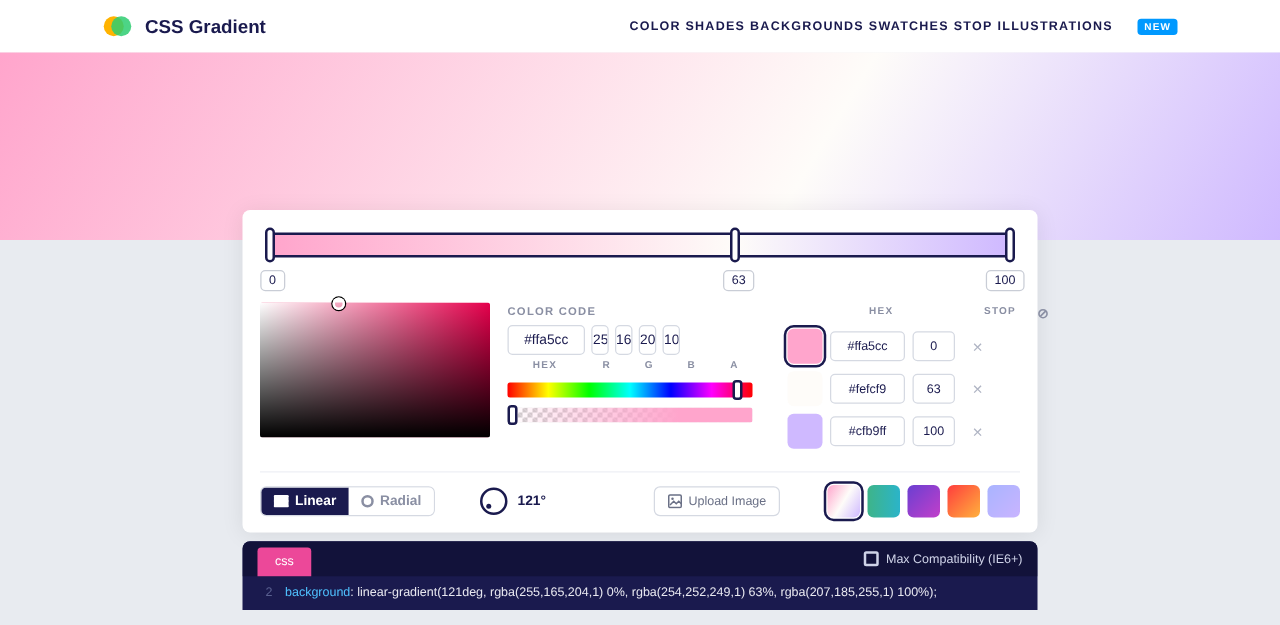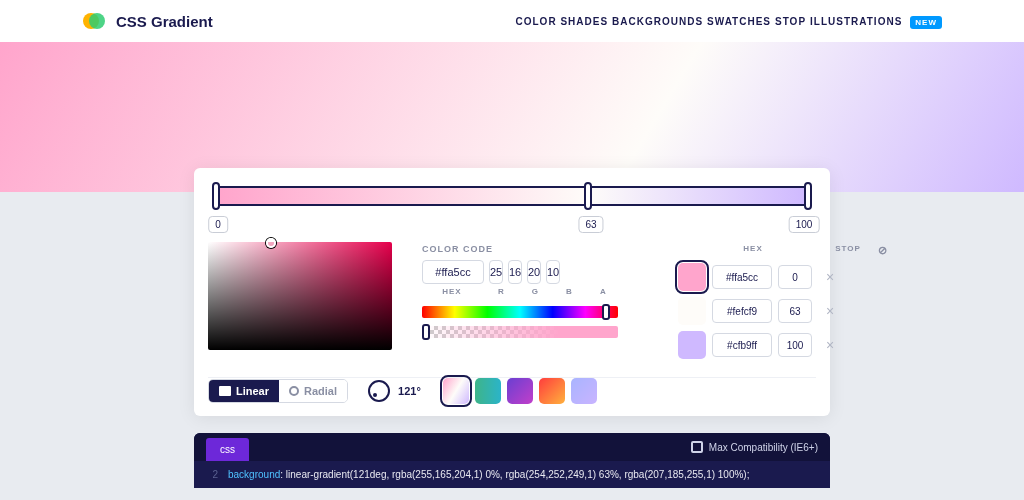--- a/index.html
+++ b/index.html
@@ -3,30 +3,30 @@
 <meta charset="utf-8">
 <style>
 * { margin: 0; padding: 0; box-sizing: border-box; font-family: -apple-system, BlinkMacSystemFont, "Segoe UI", Arial, sans-serif; }
 body { background: #f0f2f5; width: 1024px; height: 500px; overflow: hidden; }
 .header { background: #fff; height: 42px; display: flex; align-items: center; padding: 0 82px; }
 .logo-wrap { display: flex; align-items: center; gap: 10px; }
 .logo-icon { width: 24px; height: 24px; }
 .logo-text { font-weight: 700; font-size: 15px; color: #1a1a4e; }
 .nav { margin-left: auto; display: flex; gap: 4px; }
 .nav a { font-size: 10px; font-weight: 700; letter-spacing: 1px; color: #1a1a4e; text-decoration: none; }
-.nav-badge { background: #0099ff; color: #fff; font-size: 8px; font-weight: 700; padding: 2px 5px; border-radius: 3px; margin-left: 8px; }
+.nav-badge { background: #0099ff; color: #fff; font-size: 8px; font-weight: 700; padding: 2px 5px; border-radius: 3px; margin-left: 20px; }
 .hero { height: 150px; background: linear-gradient(121deg, rgba(255,165,204,1) 0%, rgba(254,252,249,1) 63%, rgba(207,185,255,1) 100%); }
 .hero-below { height: 308px; background: #e8ebf0; }
 .panel { position: absolute; left: 194px; top: 168px; width: 636px; background: #fff; border-radius: 6px; box-shadow: 0 2px 18px rgba(0,0,0,0.08); padding: 14px 14px 12px; }
 .grad-bar-wrap { position: relative; height: 28px; margin-bottom: 6px; }
 .grad-bar { position: absolute; left: 8px; right: 8px; top: 4px; height: 20px; border: 2px solid #1a1a4e; border-radius: 2px; background: linear-gradient(90deg, #ffa5cc 0%, #fefcf9 63%, #cfb9ff 100%); }
 .grad-handle { position: absolute; top: 0; width: 8px; height: 28px; border: 2px solid #1a1a4e; border-radius: 4px; background: #fff; cursor: pointer; }
 .stop-labels { position: relative; height: 18px; margin-bottom: 8px; }
 .stop-label { position: absolute; font-size: 10px; color: #1a1a4e; border: 1px solid #c9cdd6; border-radius: 4px; padding: 2px 6px; background: #fff; transform: translateX(-50%); }
-.mid-row { display: flex; gap: 30px; }
+.mid-row { display: flex; gap: 14px; }
 .picker-col { width: 184px; }
 .sat-box { width: 184px; height: 108px; position: relative; border-radius: 2px; background: linear-gradient(to top, #000, rgba(0,0,0,0)), linear-gradient(to right, #fff, rgba(255,255,255,0)), #e6004c; }
 .sat-cursor { position: absolute; width: 10px; height: 10px; border: 2px solid #fff; border-radius: 50%; box-shadow: 0 0 0 1px #000; top: -4px; left: 58px; }
 .code-col { width: 196px; padding-top: 2px; }
 .code-title { font-size: 9px; font-weight: 700; letter-spacing: 1px; color: #8a8fa3; margin-bottom: 6px; }
 .code-inputs { display: flex; gap: 5px; margin-bottom: 3px; }
 .code-in { border: 1px solid #d5d9e2; border-radius: 4px; text-align: center; font-size: 11px; color: #1a1a4e; height: 24px; }
 .hex-in { width: 62px; }
 .rgba-in { width: 14px; }
 .code-labels { display: flex; gap: 5px; margin-bottom: 10px; }
@@ -43,38 +43,38 @@
 .sh-sw { width: 40px; }
 .sh-hex { width: 70px; text-align: center; }
 .sh-stop { width: 40px; text-align: center; margin-left: 40px; }
 .sh-del { width: 30px; text-align: center; font-size: 11px; }
 .stop-row { display: flex; align-items: center; gap: 6px; margin-bottom: 6px; }
 .stop-sw { width: 28px; height: 28px; border-radius: 5px; }
 .stop-sw.active { outline: 2px solid #1a1a4e; outline-offset: 1px; }
 .stop-hex { width: 60px; height: 24px; border: 1px solid #d5d9e2; border-radius: 4px; text-align: center; font-size: 10px; color: #1a1a4e; }
 .stop-pos { width: 34px; height: 24px; border: 1px solid #d5d9e2; border-radius: 4px; text-align: center; font-size: 10px; color: #1a1a4e; }
 .stop-del { width: 24px; text-align: center; color: #b0b5c4; font-size: 14px; cursor: pointer; }
-.bottom-row { display: flex; align-items: center; gap: 10px; margin-top: 12px; border-top: 1px solid #eef0f5; }
+.bottom-row { display: flex; align-items: center; gap: 26px; margin-top: 12px; border-top: 1px solid #eef0f5; padding-top: 10px; }
 .type-toggle { display: flex; border: 1px solid #d5d9e2; border-radius: 5px; overflow: hidden; }
 .type-btn { display: flex; align-items: center; gap: 5px; padding: 5px 10px; font-size: 11px; font-weight: 600; color: #8a8fa3; background: #fff; border: none; cursor: pointer; }
 .type-btn.active { background: #1a1a4e; color: #fff; }
 .type-ic { display: inline-block; width: 12px; height: 10px; }
 .linear-ic { background: repeating-linear-gradient(#fff, #fff 2px, transparent 2px, transparent 4px); background-color: currentColor; border-radius: 1px; }
 .radial-ic { border: 2px solid currentColor; border-radius: 50%; width: 10px; height: 10px; }
 .angle-wrap { display: flex; align-items: center; gap: 8px; margin-left: 10px; }
 .angle-dial { width: 22px; height: 22px; border: 2px solid #1a1a4e; border-radius: 50%; position: relative; }
 .angle-dot { position: absolute; width: 4px; height: 4px; background: #1a1a4e; border-radius: 50%; top: 11px; left: 3px; }
 .angle-val { font-size: 11px; color: #1a1a4e; font-weight: 600; }
 .upload-btn { margin-left: auto; border: 1px solid #d5d9e2; border-radius: 5px; padding: 5px 10px; font-size: 10px; color: #6a7086; background: #fff; cursor: pointer; display: flex; align-items: center; gap: 5px; }
 .presets { display: flex; gap: 6px; margin-left: 12px; }
 .preset-sw { width: 26px; height: 26px; border-radius: 5px; cursor: pointer; }
 .preset-sw.active { outline: 2px solid #1a1a4e; outline-offset: 1px; }
 .code-panel { position: absolute; left: 194px; top: 433px; width: 636px; background: #1a1a4e; border-radius: 6px 6px 0 0; overflow: hidden; }
 .code-tabs { display: flex; align-items: center; height: 28px; background: #12123a; padding: 0 12px; }
-.code-tab { font-size: 10px; color: #fff; background: #6d28d9; padding: 6px 14px; border-radius: 3px 3px 0 0; margin-top: 4px; }
+.code-tab { font-size: 10px; color: #fff; background: #ec4899; padding: 6px 14px; border-radius: 3px 3px 0 0; margin-top: 4px; }
 .compat { margin-left: auto; display: flex; align-items: center; gap: 6px; color: #cfd3e8; font-size: 10px; }
 .compat-box { width: 12px; height: 12px; border: 2px solid #cfd3e8; border-radius: 2px; }
 .code-body { padding: 6px 10px; font-family: Menlo, Consolas, monospace; font-size: 10px; line-height: 15px; }
 .ln { color: #5a6090; display: inline-block; width: 14px; text-align: right; margin-right: 10px; }
 .prop { color: #4fc1ff; }
 .val { color: #e8e8f0; }
 </style>
 </head>
 <body>
 
@@ -182,20 +182,28 @@
           <span class="type-ic radial-ic"></span>
           <span>Radial</span>
         </button>
     </div>
     <div class="angle-wrap">
       <div class="angle-dial">
           <div class="angle-dot"></div>
         </div>
       <span class="angle-val">121°</span>
     </div>
+    <button class="upload-btn">
+      <svg width="12" height="12" viewBox="0 0 12 12">
+          <rect x="1" y="1" width="10" height="10" rx="1" fill="none" stroke="#6a7086" stroke-width="1.2"></rect>
+          <circle cx="4" cy="4" r="1" fill="#6a7086"></circle>
+          <path d="M2 9 L5 6 L7 8 L9 6 L11 8" fill="none" stroke="#6a7086" stroke-width="1.2"></path>
+        </svg>
+      <span>Upload Image</span>
+    </button>
     <div class="presets">
       <div class="preset-sw active" style="background:linear-gradient(121deg,#ffa5cc,#fefcf9,#cfb9ff)"></div>
       <div class="preset-sw" style="background:linear-gradient(90deg,#3eb489,#2bb4c9)"></div>
       <div class="preset-sw" style="background:linear-gradient(135deg,#6a3fd1,#c23fca)"></div>
       <div class="preset-sw" style="background:linear-gradient(135deg,#ff3d3d,#ffb13d)"></div>
       <div class="preset-sw" style="background:linear-gradient(135deg,#a9b4ff,#c9b4ff)"></div>
     </div>
   </div>
 </div>
 

